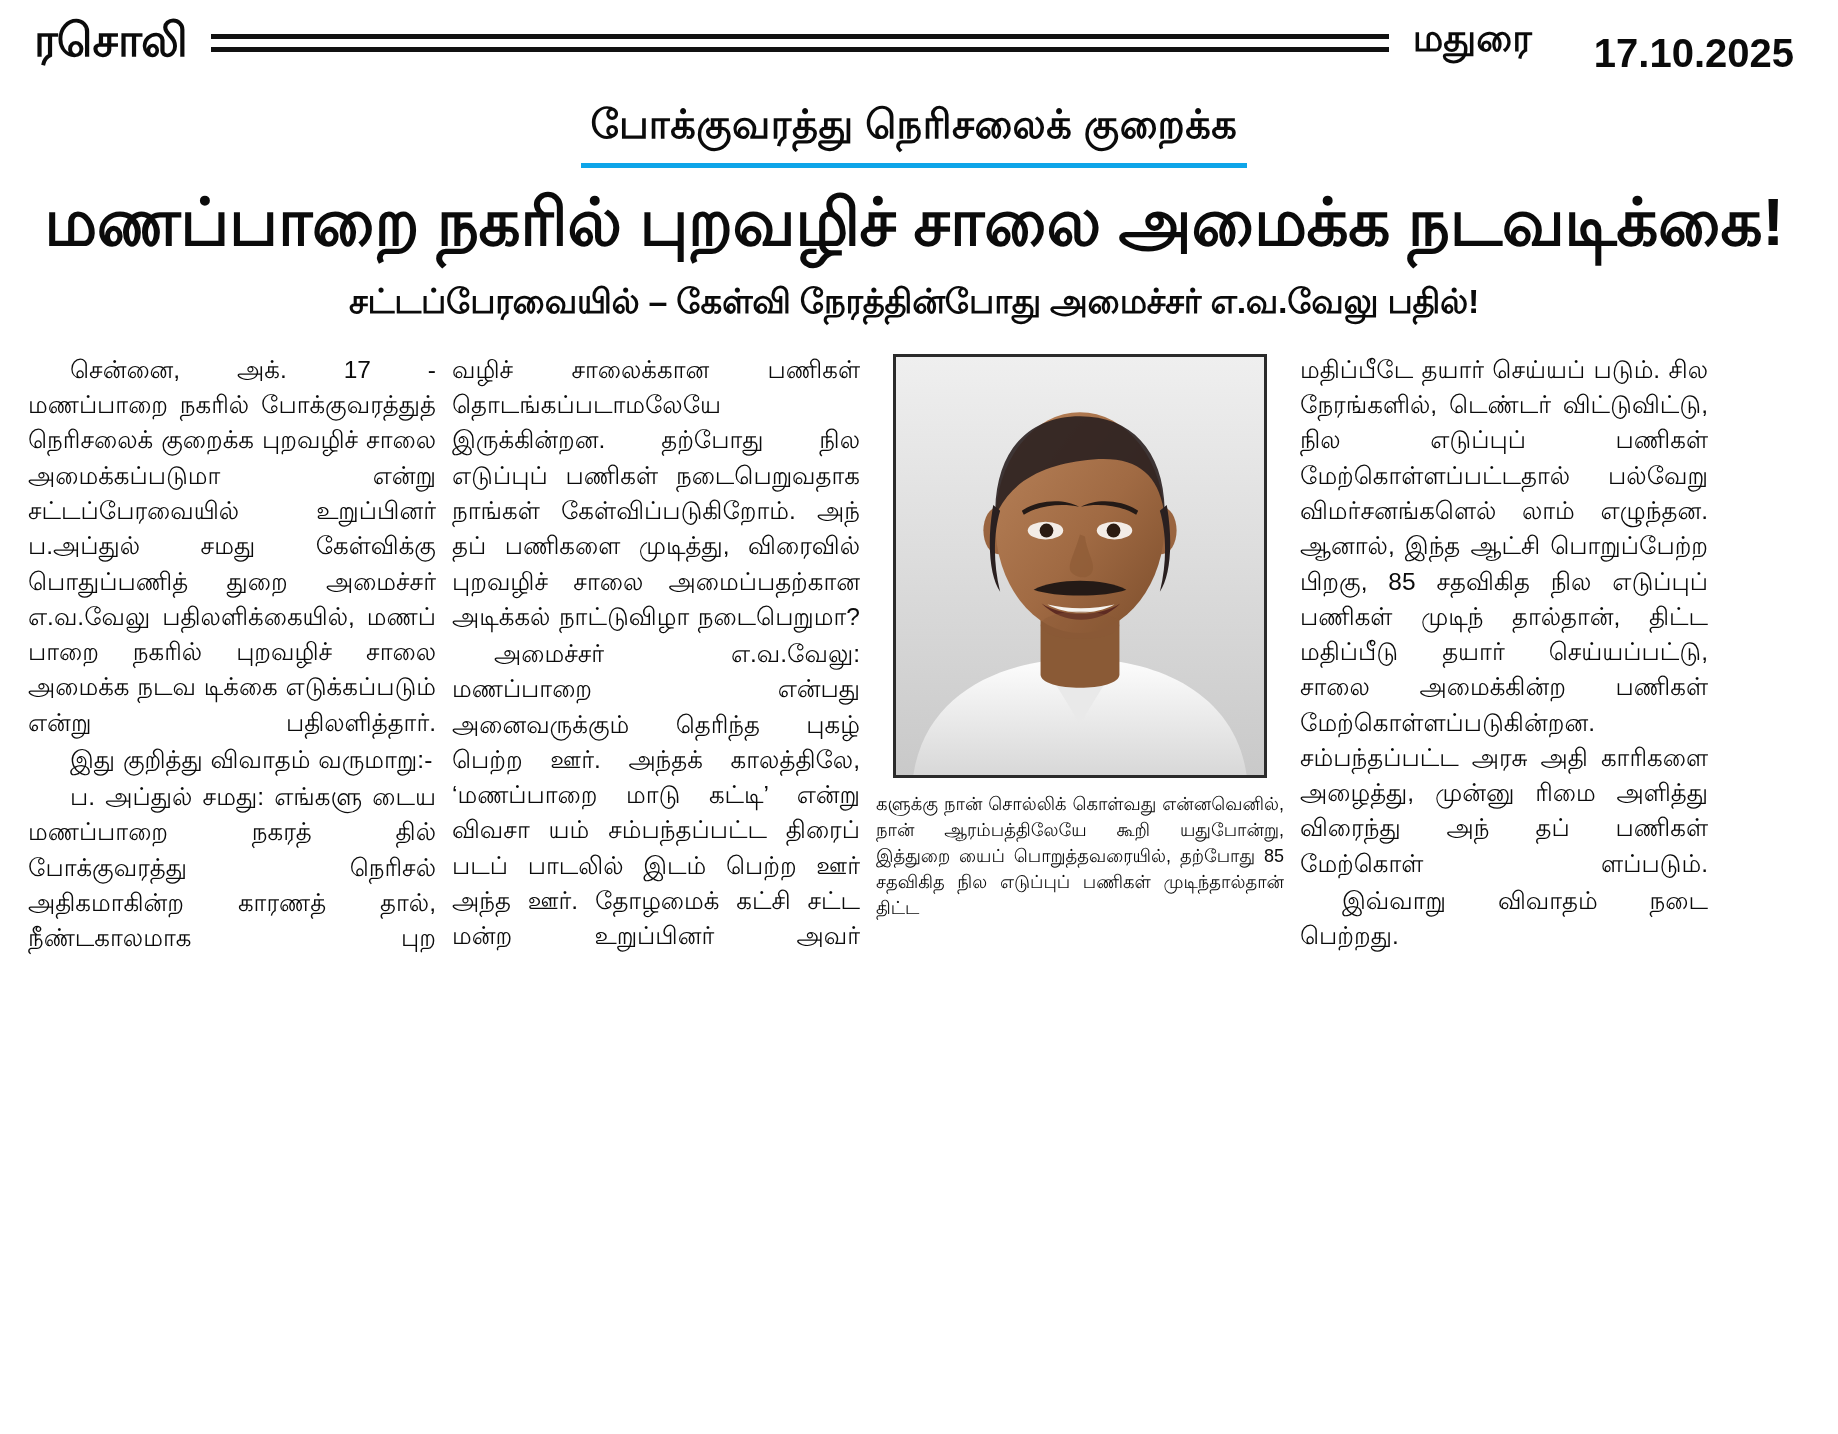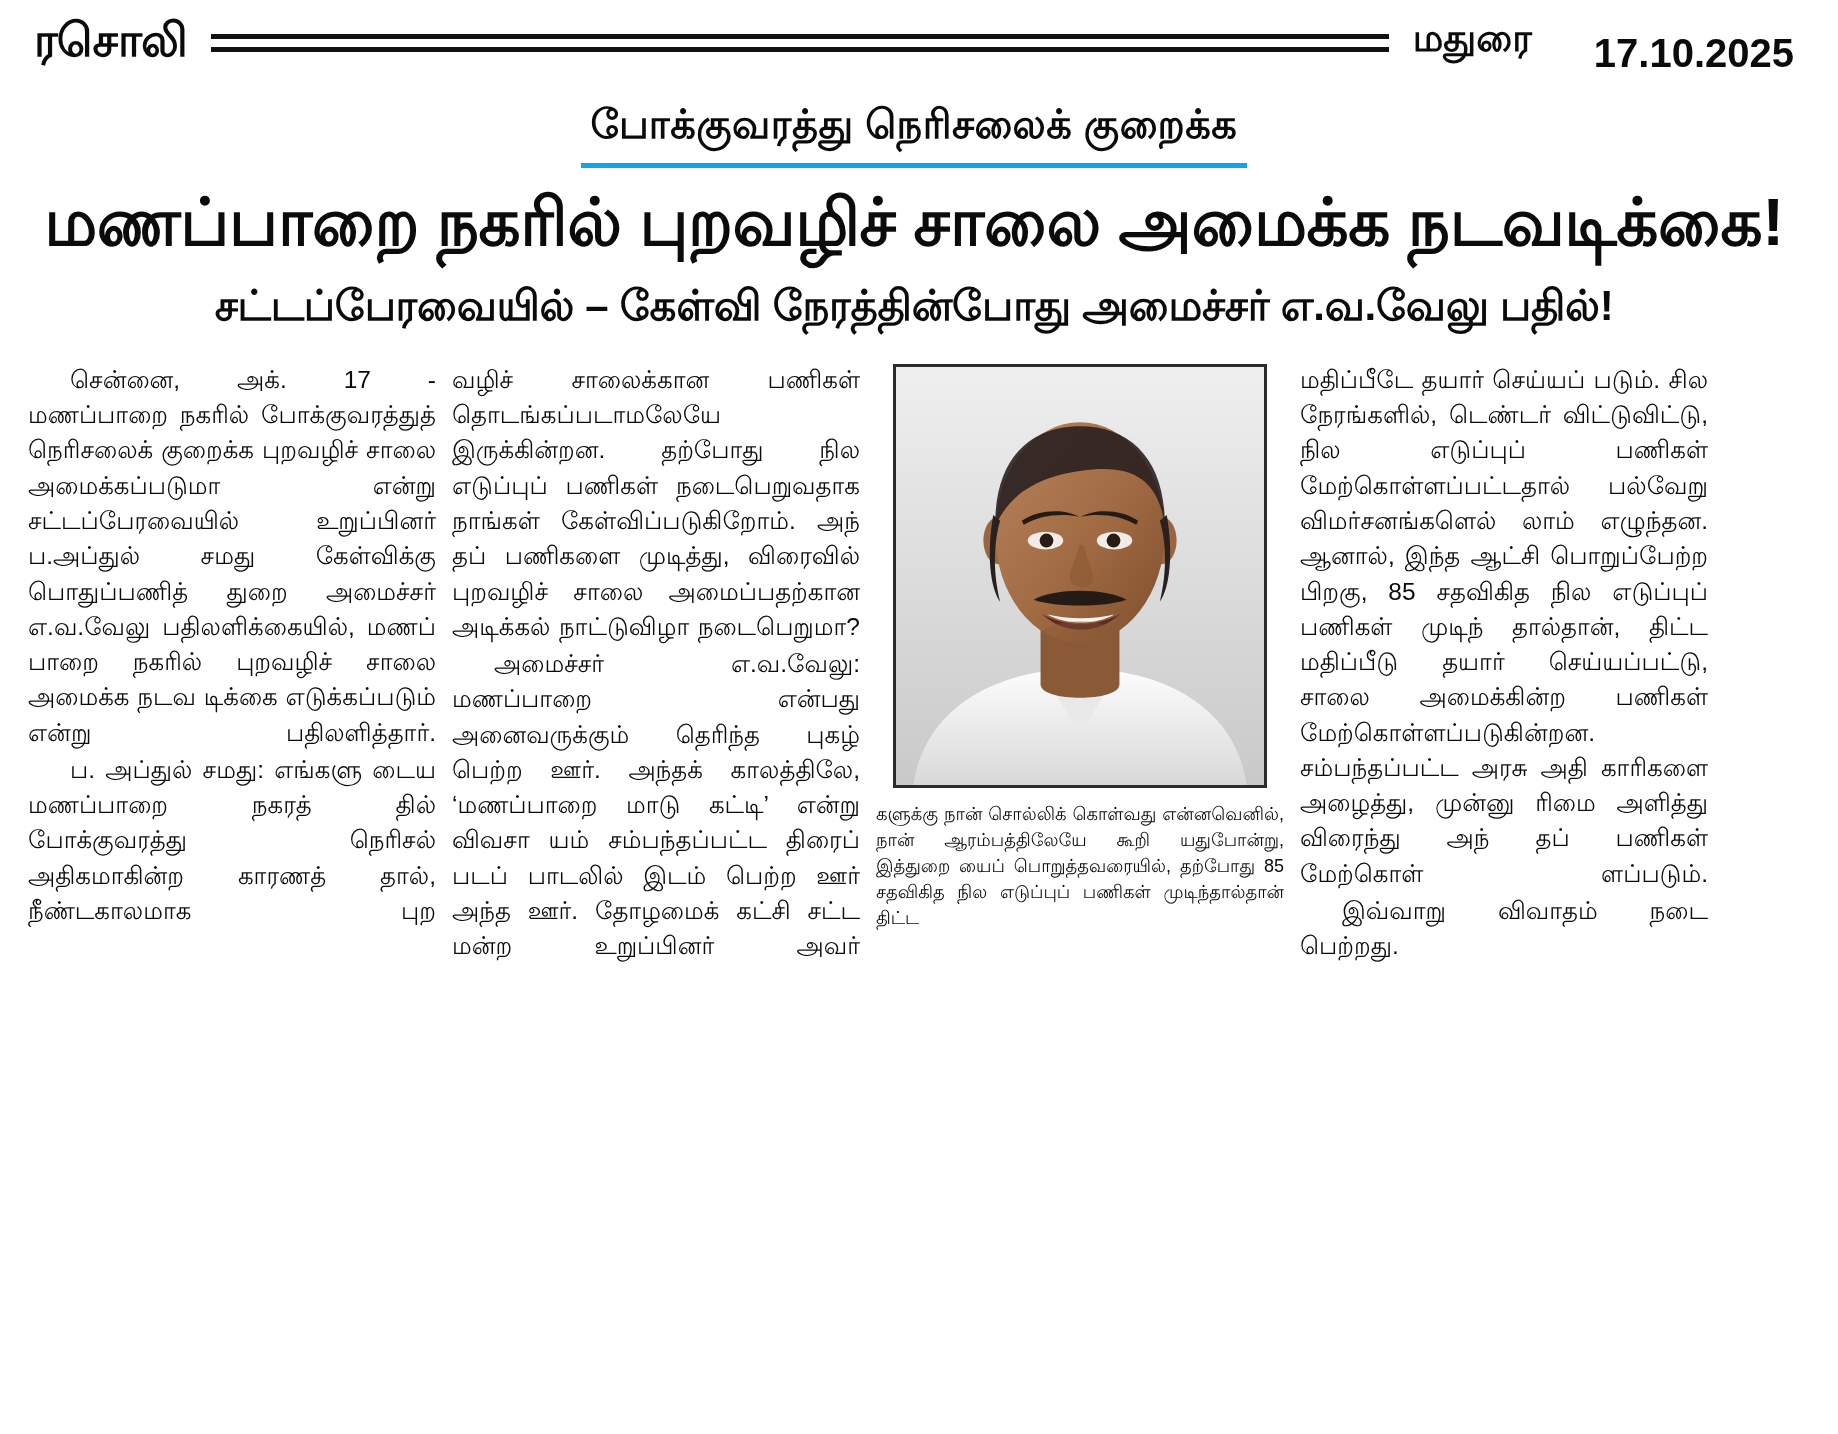--- a/index.html
+++ b/index.html
@@ -87,21 +87,21 @@
     font-size: 66px;
     font-weight: 800;
     line-height: 1.12;
     margin-top: 18px;
     letter-spacing: -0.5px;
     white-space: nowrap;
     transform: scaleX(1.0);
   }
   .subhead {
     text-align: center;
-    font-size: 42px;
+    font-size: 34px;
     font-weight: 700;
     margin-top: 22px;
     letter-spacing: -0.3px;
     white-space: nowrap;
   }
 
   
   .body-area {
     margin-top: 26px;
     display: flex;
@@ -160,20 +160,21 @@
   <div class="kicker-wrap">
     <div class="kicker">போக்குவரத்து நெரிசலைக் குறைக்க</div>
   </div>
   <div class="headline">மணப்பாறை நகரில் புறவழிச் சாலை அமைக்க நடவடிக்கை!</div>
   <div class="subhead">சட்டப்பேரவையில் – கேள்வி நேரத்தின்போது  அமைச்சர் எ.வ.வேலு பதில்!</div>
 
   <div class="body-area">
 
     <div class="col">
       <p class="indent">சென்னை, அக். 17 - மணப்பாறை நகரில் போக்குவரத்துத் நெரிசலைக் குறைக்க புறவழிச் சாலை அமைக்கப்படுமா என்று சட்டப்பேரவையில் உறுப்பினர் ப.அப்துல் சமது கேள்விக்கு பொதுப்பணித் துறை அமைச்சர் எ.வ.வேலு பதிலளிக்கையில், மணப் பாறை நகரில் புறவழிச் சாலை அமைக்க நடவ டிக்கை எடுக்கப்படும் என்று பதிலளித்தார்.</p>
+      <p class="indent last-left">இது குறித்து விவாதம் வருமாறு:-</p>
       <p class="indent">ப. அப்துல் சமது: எங்களு டைய மணப்பாறை நகரத் தில் போக்குவரத்து நெரிசல் அதிகமாகின்ற காரணத் தால், நீண்டகாலமாக புற</p>
     </div>
 
     <div class="col">
       <p>வழிச் சாலைக்கான பணிகள் தொடங்கப்படாமலேயே இருக்கின்றன. தற்போது நில எடுப்புப் பணிகள் நடைபெறுவதாக நாங்கள் கேள்விப்படுகிறோம். அந் தப் பணிகளை முடித்து, விரைவில் புறவழிச் சாலை அமைப்பதற்கான அடிக்கல் நாட்டுவிழா நடைபெறுமா?</p>
       <p class="indent">அமைச்சர் எ.வ.வேலு: மணப்பாறை என்பது அனைவருக்கும் தெரிந்த புகழ் பெற்ற ஊர். அந்தக் காலத்திலே, ‘மணப்பாறை மாடு கட்டி’ என்று விவசா யம் சம்பந்தப்பட்ட திரைப் படப் பாடலில் இடம் பெற்ற ஊர் அந்த ஊர். தோழமைக் கட்சி சட்ட மன்ற உறுப்பினர் அவர்</p>
     </div>
 
     <div class="photo-col">
       <div class="photo-frame">

